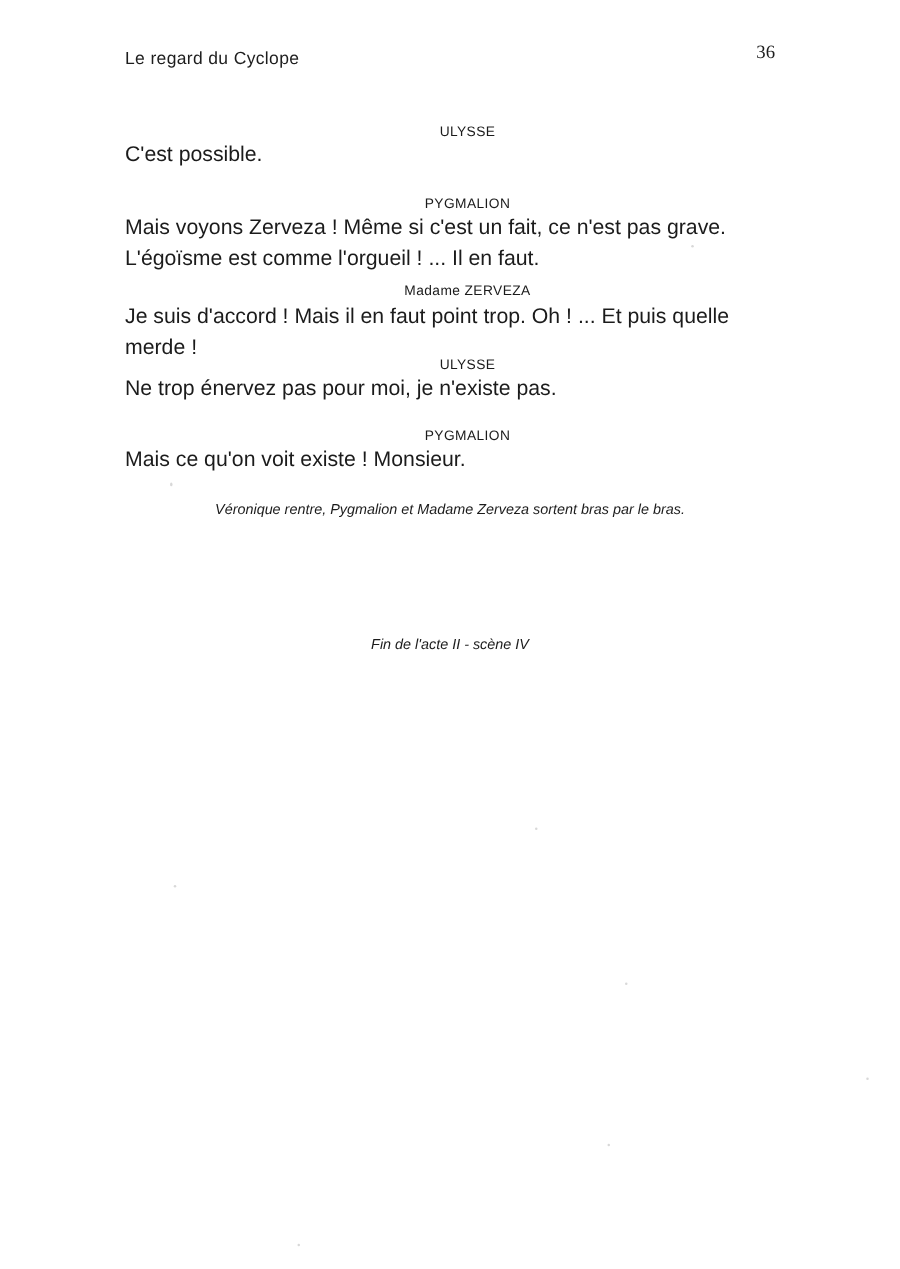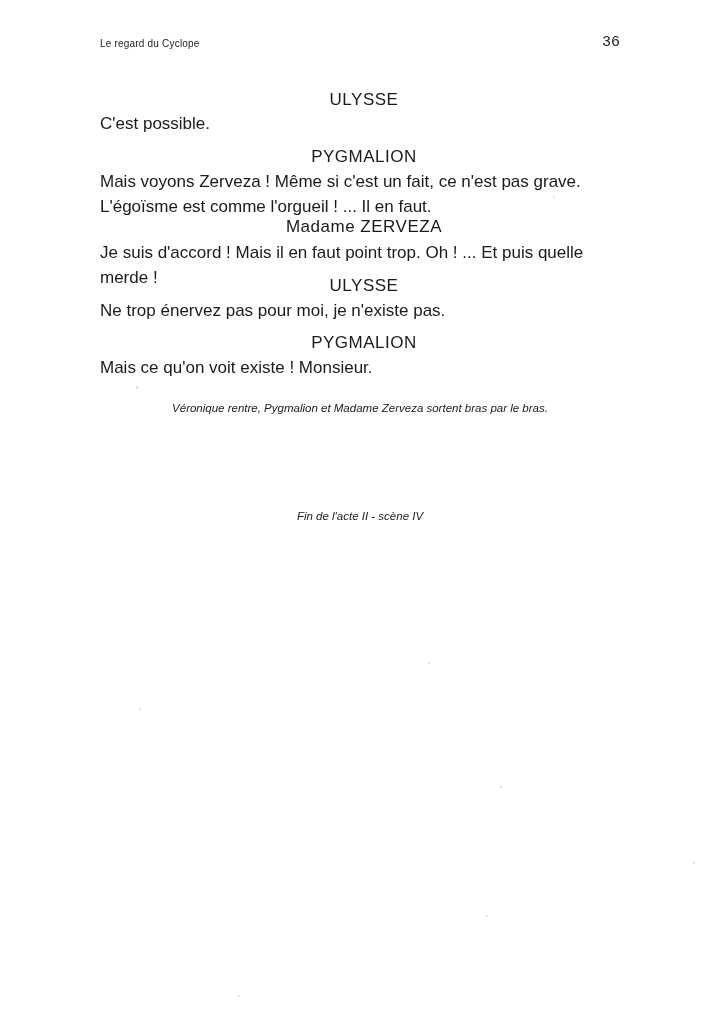--- a/index.html
+++ b/index.html
@@ -27,44 +27,44 @@
     position: absolute;
     left: 100px;
     top: 38px;
     width: 520px;
     height: 20px;
   }
   .header-title {
     position: absolute;
     left: 0;
     top: 0;
-    font-size: 10px;
+    font-size: 14px;
     letter-spacing: 0.02em;
     color: #1d1d1d;
     text-align: right;
   }
   .page-number {
     position: absolute;
     right: 0;
     top: -4px;
-    font-family: Liberation Mono, monospace;
+    font-family: Liberation Serif, serif;
     font-size: 15px;
     color: #1d1d1d;
   }
   .body-area {
     position: absolute;
     left: 100px;
     top: 80px;
     width: 520px;
   }
   .speaker {
     text-align: center;
-    font-size: 17px;
+    font-size: 11px;
     letter-spacing: 0.03em;
-    margin: 4px;
+    margin: 14px;
     color: #1b1b1b;
   }
   .line {
     font-size: 17px;
     line-height: 1.45;
     margin: 0;
     color: #1b1b1b;
   }
   .stage {
     font-size: 11.5px;

